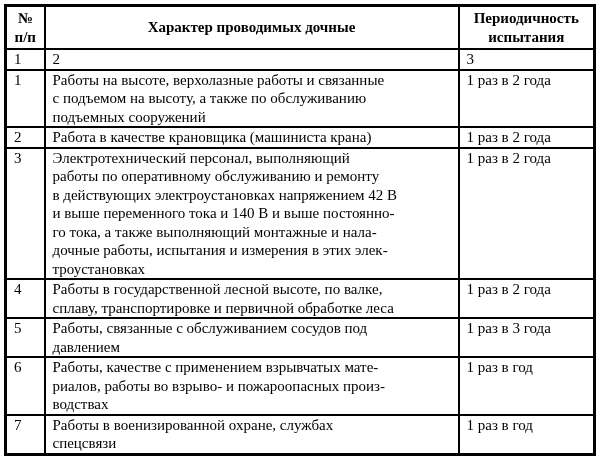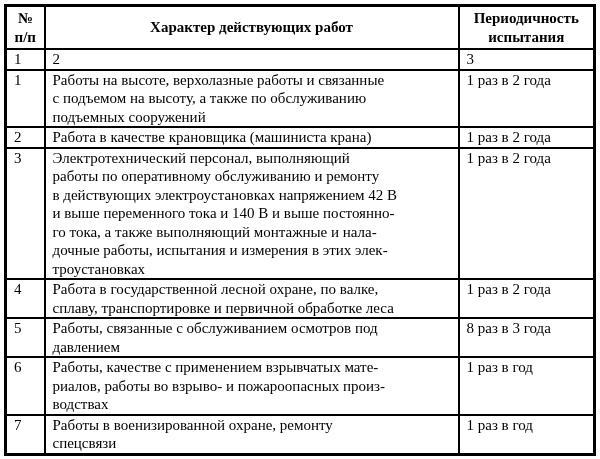--- a/index.html
+++ b/index.html
@@ -54,21 +54,21 @@
   <table class="works-table">
     <colgroup>
       <col style="width:39px">
       <col>
       <col style="width:136px">
     </colgroup>
     <thead>
       <tr>
         <th>№
 п/п</th>
-        <th>Характер действующих работ</th>
+        <th>Характер проводимых дочные</th>
         <th>Периодичность
 испытания</th>
       </tr>
     </thead>
     <tbody>
       <tr>
         <td class="num-cell">1</td>
         <td>2</td>
         <td>3</td>
       </tr>
@@ -90,38 +90,38 @@
 работы по оперативному обслуживанию и ремонту
 в действующих электроустановках напряжением 42 В
 и выше переменного тока и 140 В и выше постоянно-
 го тока, а также выполняющий монтажные и нала-
 дочные работы, испытания и измерения в этих элек-
 троустановках</td>
         <td>1 раз в 2 года</td>
       </tr>
       <tr>
         <td class="num-cell">4</td>
-        <td>Работа в государственной лесной охране, по валке,
+        <td>Работы в государственной лесной высоте, по валке,
 сплаву, транспортировке и первичной обработке леса</td>
         <td>1 раз в 2 года</td>
       </tr>
       <tr>
         <td class="num-cell">5</td>
-        <td>Работы, связанные с обслуживанием осмотров под
+        <td>Работы, связанные с обслуживанием сосудов под
 давлением</td>
-        <td>8 раз в 3 года</td>
+        <td>1 раз в 3 года</td>
       </tr>
       <tr>
         <td class="num-cell">6</td>
         <td>Работы, качестве с применением взрывчатых мате-
 риалов, работы во взрыво- и пожароопасных произ-
 водствах</td>
         <td>1 раз в год</td>
       </tr>
       <tr>
         <td class="num-cell">7</td>
-        <td>Работы в военизированной охране, ремонту
+        <td>Работы в военизированной охране, службах
 спецсвязи</td>
         <td>1 раз в год</td>
       </tr>
     </tbody>
   </table>
 </div>
 
 </body></html>

